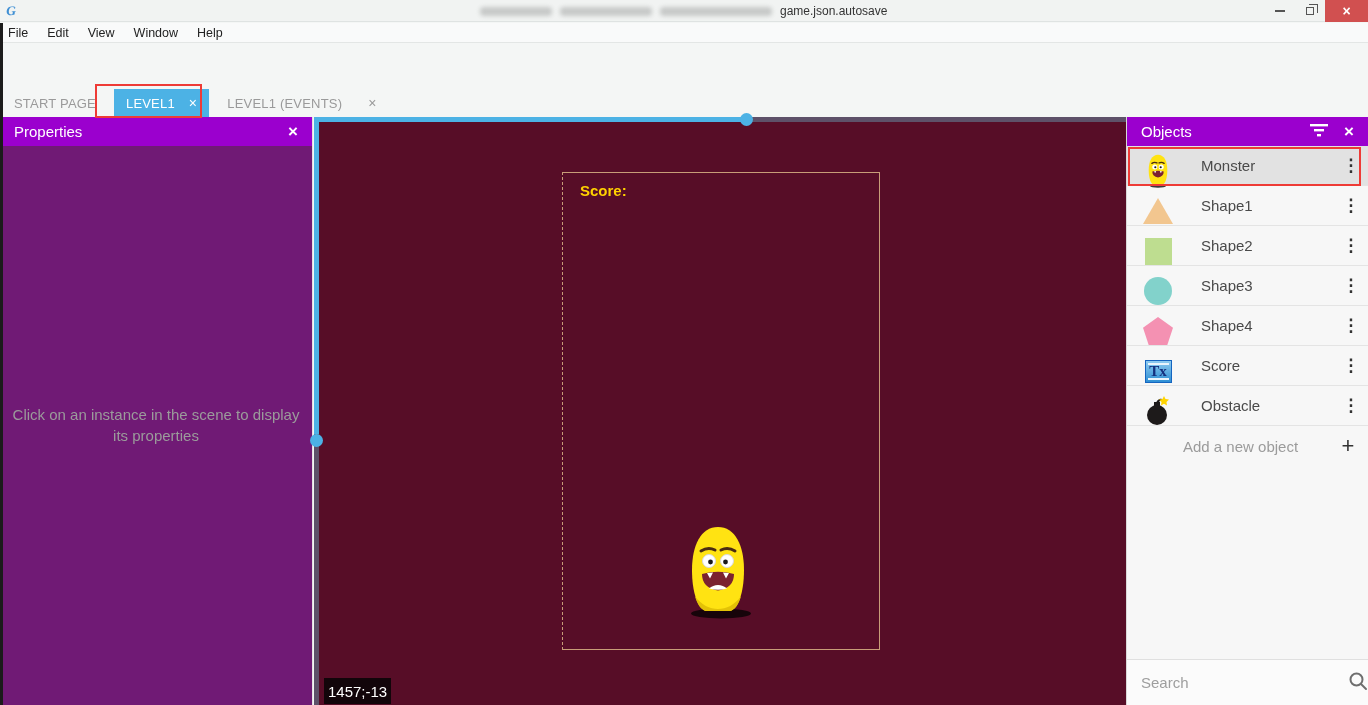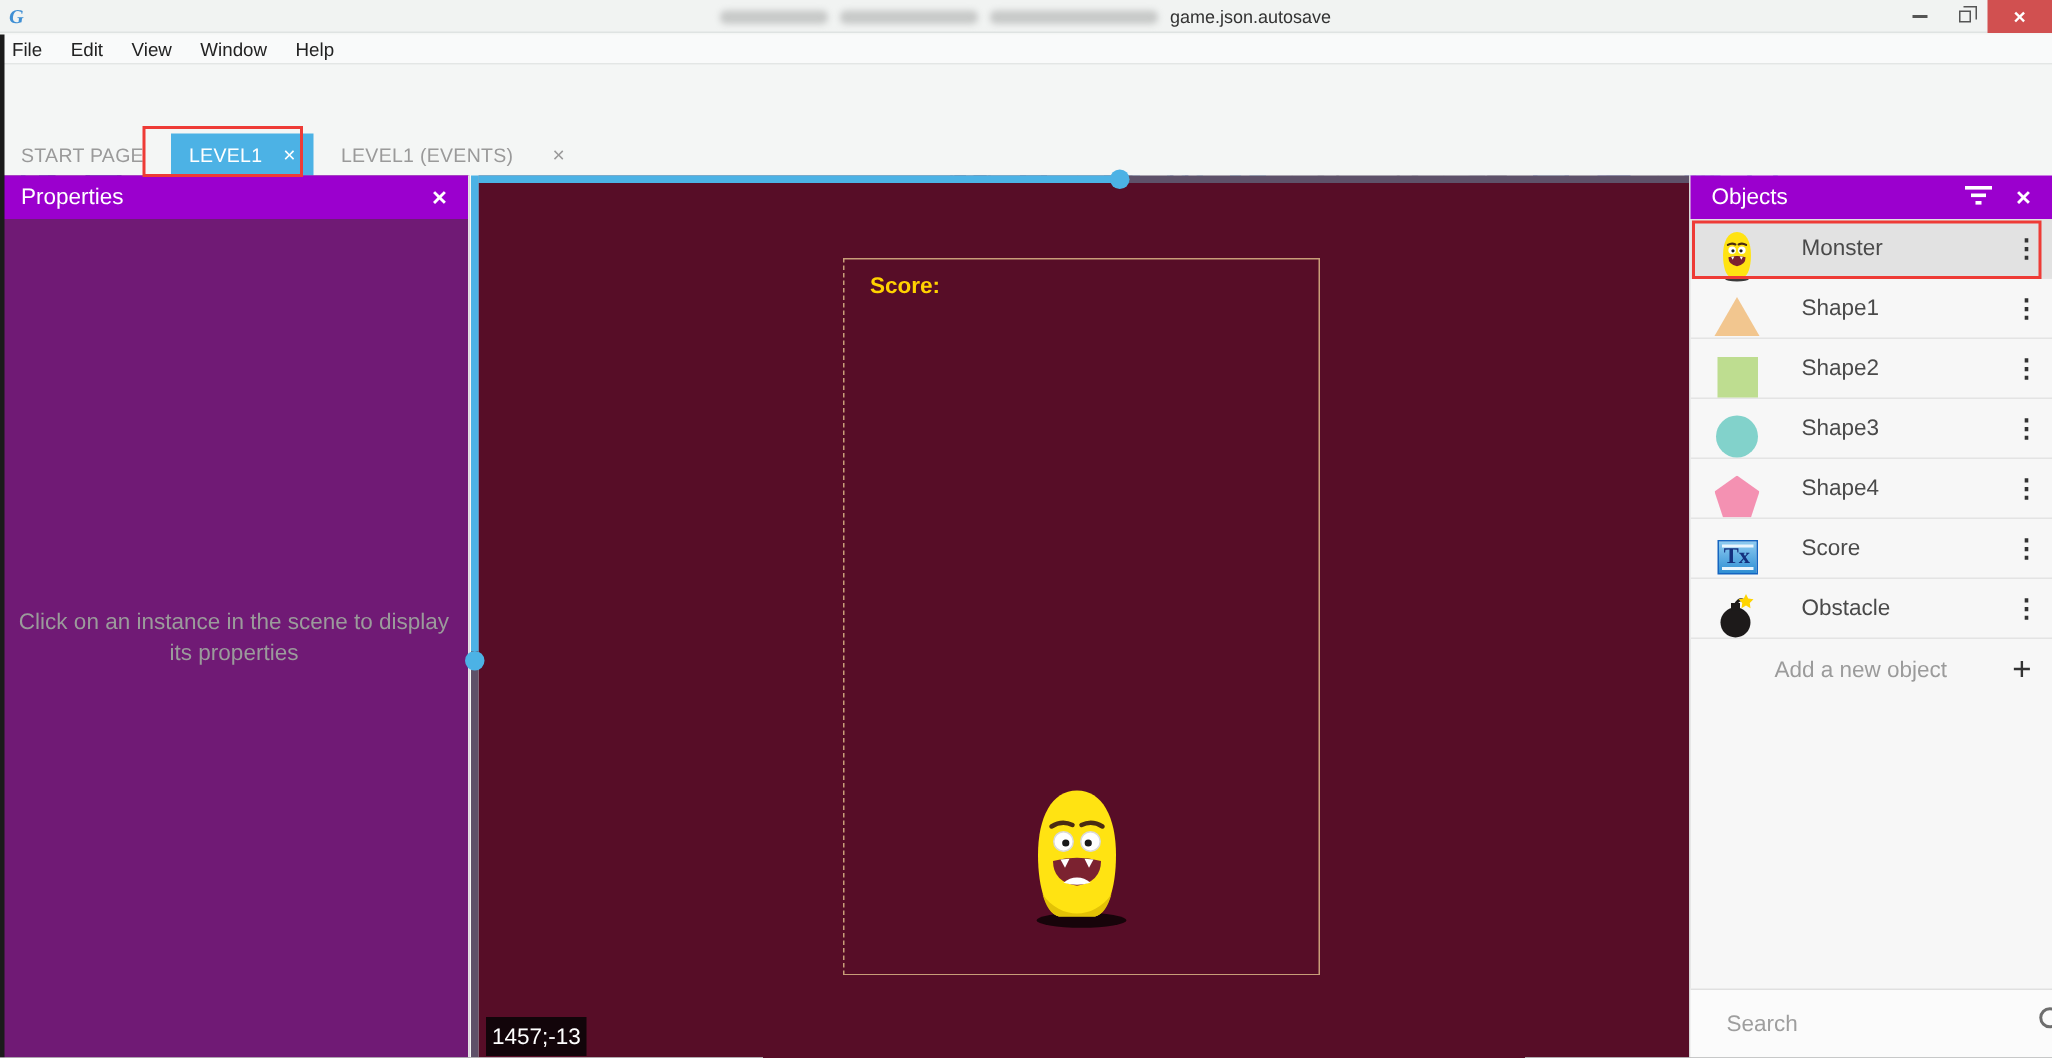--- a/index.html
+++ b/index.html
@@ -80,21 +80,21 @@
   .obj-header-icons{display:flex;align-items:center;gap:16px;}
   .obj-list{flex:1;overflow:hidden;}
   .obj-row{height:40px;display:flex;align-items:center;border-bottom:1px solid #e4e4e4;background:#f7f7f7;}
   .obj-row.sel{background:#e2e2e2;}
   .obj-icon{width:34px;margin-left:14px;display:flex;align-items:center;justify-content:center;margin-top:11px;}
   .obj-label{flex:1;margin-left:26px;font-size:15px;color:#4a4a4a;}
   .kebab{width:34px;text-align:center;font-size:17px;font-weight:bold;color:#333;letter-spacing:0;}
   .add-row{height:40px;display:flex;align-items:center;}
   .add-label{flex:1;margin-left:56px;font-size:15px;color:#9b9b9b;}
   .add-plus{width:40px;font-size:22px;color:#333;text-align:center;}
-  .search-box{height:46px;border-top:1px solid #e0e0e0;background:#fbfbfb;display:flex;align-items:center;padding:0 24px;gap:8px;}
+  .search-box{height:46px;border-top:1px solid #e0e0e0;background:#fbfbfb;display:flex;align-items:center;padding:0 14px;gap:8px;}
   .search-box input{flex:1;border:none;outline:none;background:transparent;font-size:15px;color:#444;}
   .search-box input::placeholder{color:#9e9e9e;}
 
   
   .ic-triangle{width:0;height:0;border-left:15px solid transparent;border-right:15px solid transparent;border-bottom:26px solid #f2c68f;}
   .ic-square{width:27px;height:27px;background:#bedd90;}
   .ic-circle{width:28px;height:28px;border-radius:50%;background:#82d2cb;}
   .ic-pentagon{width:30px;height:28px;background:#f491b2;clip-path:polygon(50% 0,100% 38%,81% 100%,19% 100%,0 38%);}
   .ic-text{width:27px;height:23px;background:linear-gradient(#8ecbf0,#2f8fd4);border:1px solid #1565c0;position:relative;display:flex;align-items:center;justify-content:center;font-family:"Liberation Serif",serif;font-weight:bold;color:#14307e;font-size:15px;}
   .ic-text:before{content:"";position:absolute;left:2px;right:2px;top:2px;height:2px;background:#eaf5fd;}

